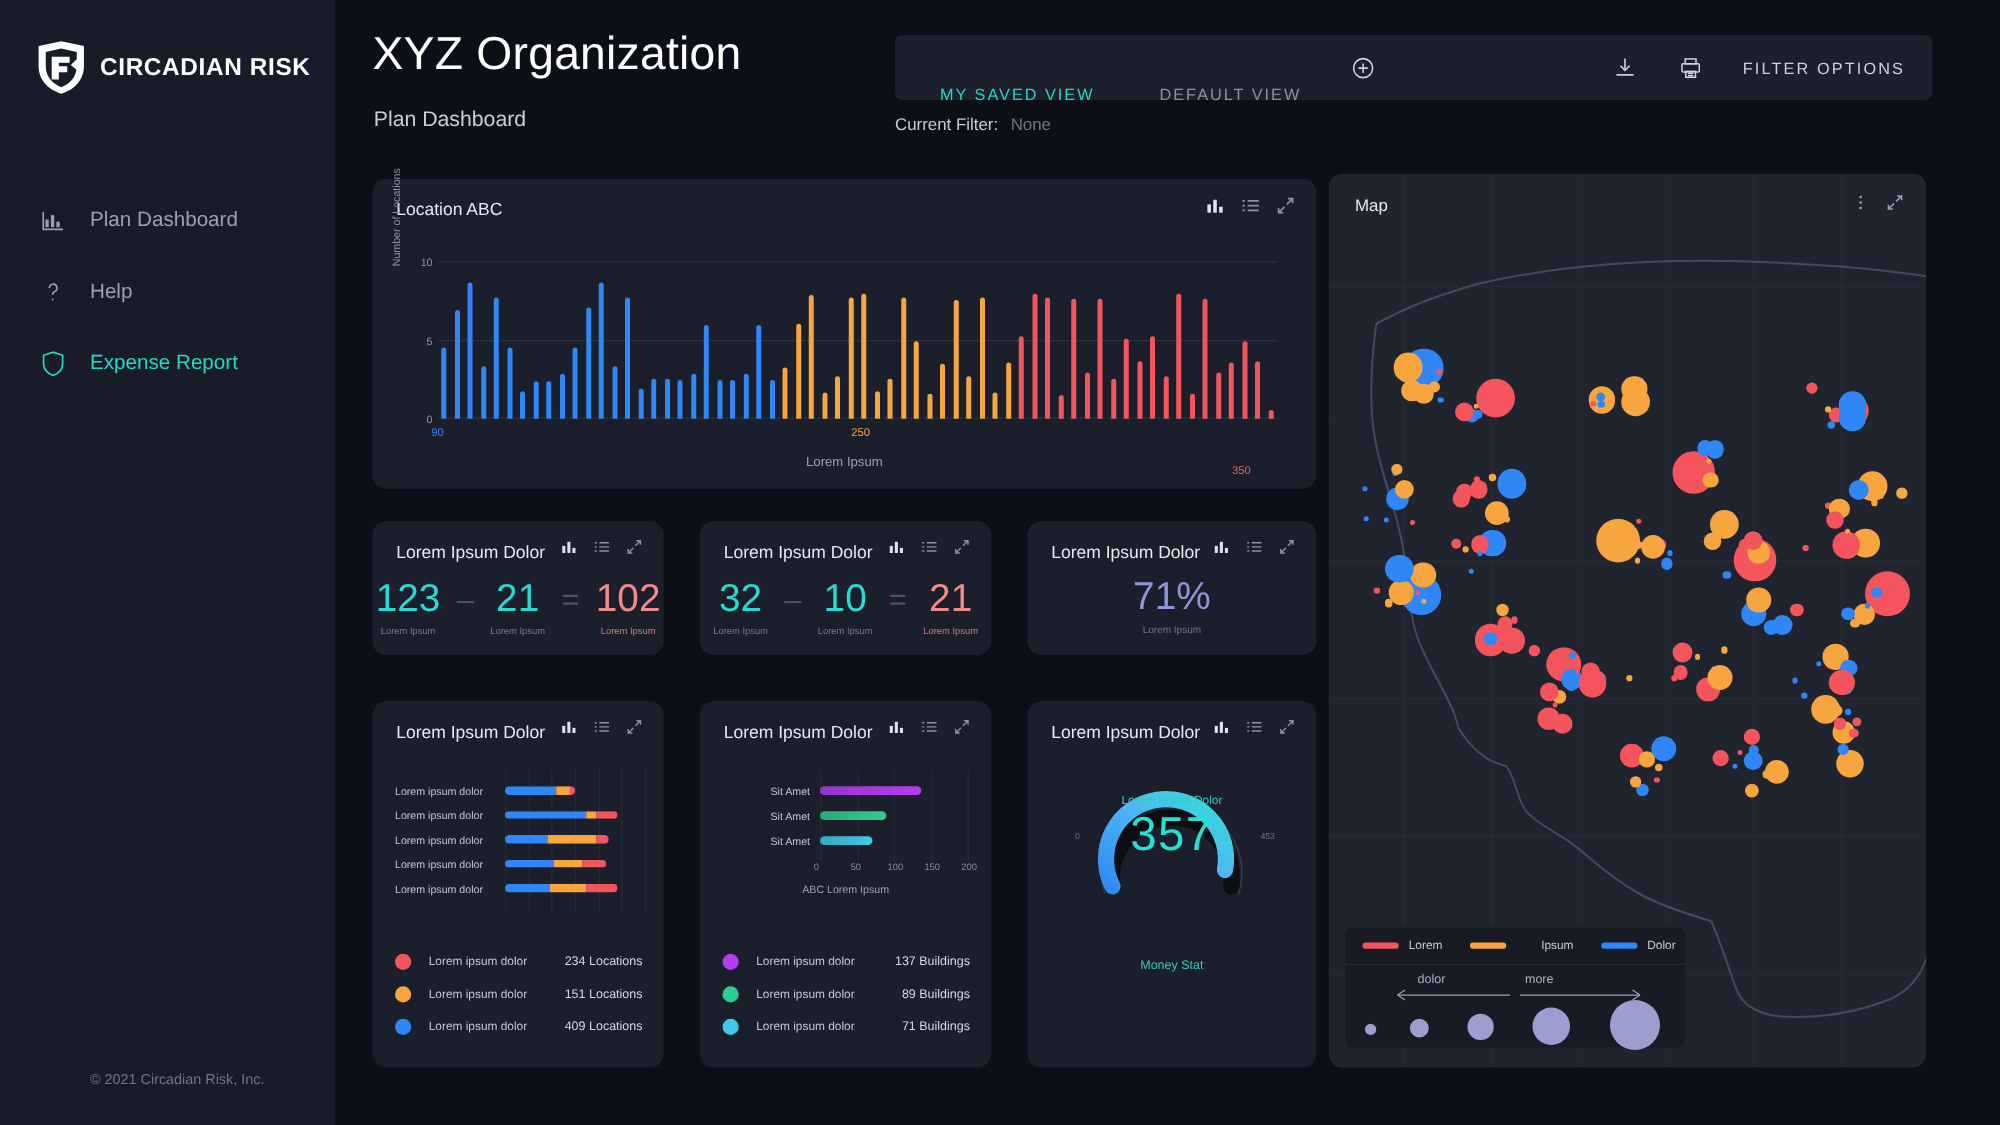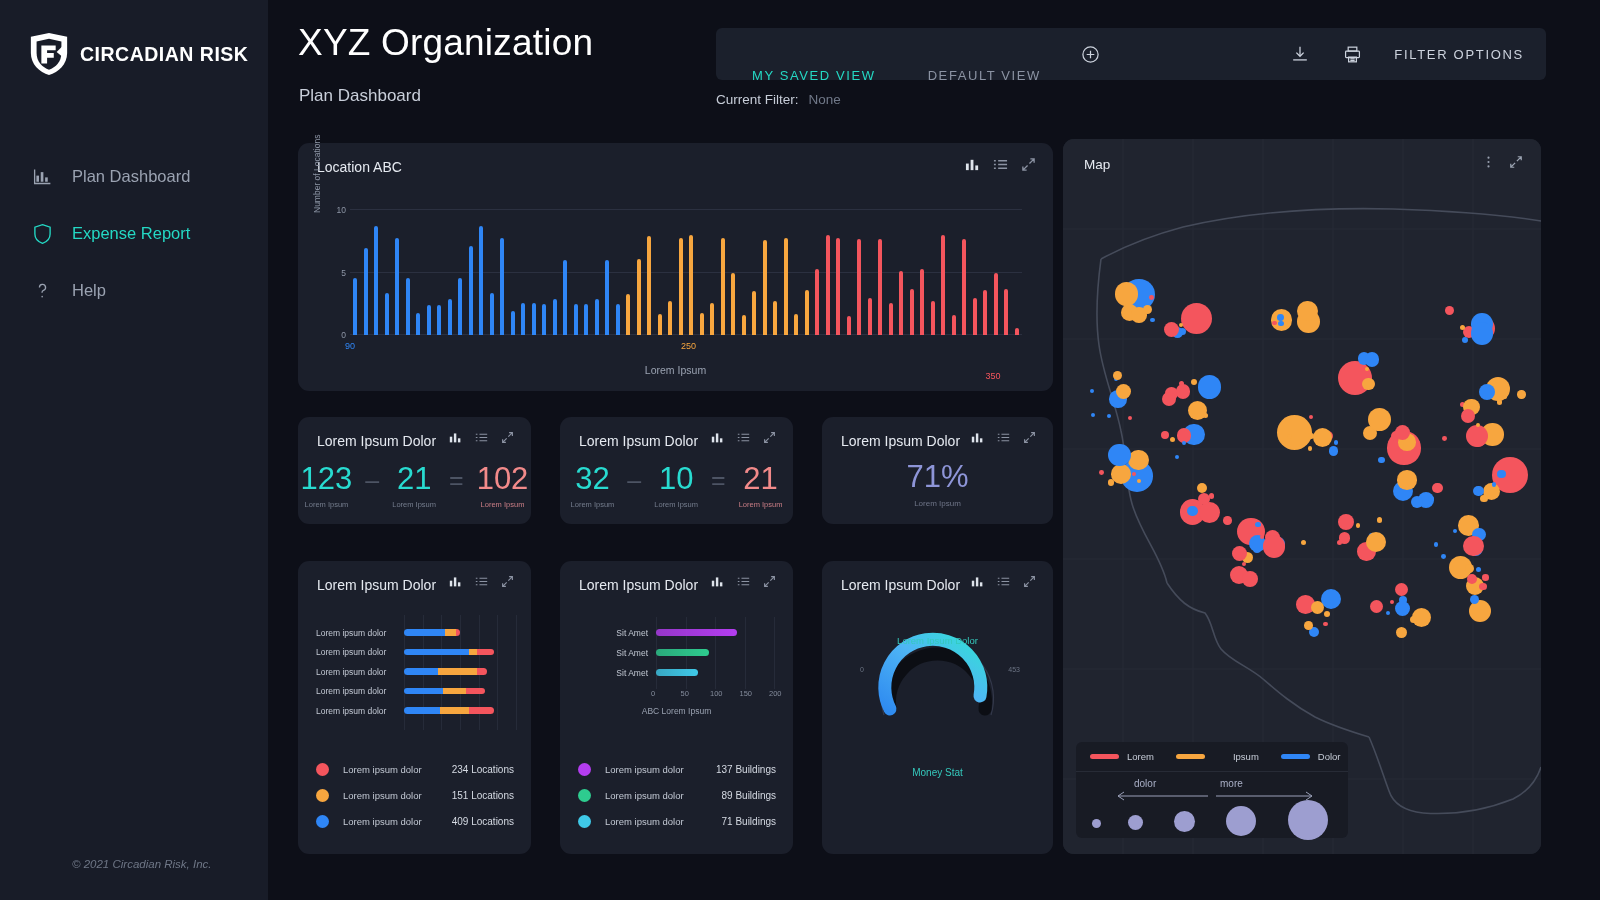--- a/index.html
+++ b/index.html
@@ -27,21 +27,21 @@
   .nav-item {
     display: flex; align-items: center; gap: 18px;
     height: 57px; padding-left: 30px;
     color: #9aa2b1; font-size: 16.5px; cursor: pointer;
   }
   .nav-item .nav-ico { width: 24px; height: 24px; flex: 0 0 24px; display:flex; align-items:center; justify-content:center; }
   .nav-item.active { color: #24d8c4; }
   .nav-item.active .nav-ico svg { stroke: #24d8c4; }
   .copyright {
     position: absolute; left: 72px; bottom: 30px;
-    color: #6e7686; font-size: 11.5px; font-style: italic;
+    color: #6e7686; font-size: 11.5px;
   }
 
   
   .main { flex: 1; position: relative; height: 900px; background: #0d0f18; }
 
   .topbar { position: relative; height: 130px; }
   .org-title {
     position: absolute; left: 30px; top: 22px;
     color: #ffffff; font-size: 37px; font-weight: 400; letter-spacing: 0.2px;
   }
@@ -193,36 +193,36 @@
         <span class="nav-ico">
           <svg width="21" height="21" viewBox="0 0 24 24" fill="none" stroke="#9aa2b1" stroke-width="1.5">
             <path d="M3 4v16h18"></path>
               <rect x="5" y="11" width="3" height="7" fill="#9aa2b1" stroke="none"></rect>
             <rect x="10" y="7" width="3" height="11" fill="#9aa2b1" stroke="none"></rect>
             <rect x="15" y="13" width="3" height="5" fill="#9aa2b1" stroke="none"></rect>
           </svg>
         </span>
         <span>Plan Dashboard</span>
       </div>
-      <div class="nav-item active">
-        <span class="nav-ico">
-          <svg width="21" height="22" viewBox="0 0 24 26" fill="none" stroke="#24d8c4" stroke-width="1.6">
-            <path d="M12 2 L21 5 V13 C21 19 16.5 22.5 12 24 C7.5 22.5 3 19 3 13 V5 Z"></path>
-          </svg>
-        </span>
-        <span>Expense Report</span>
-      </div>
       <div class="nav-item">
         <span class="nav-ico">
           <svg width="21" height="21" viewBox="0 0 24 24" fill="none" stroke="#9aa2b1" stroke-width="1.5">
             <path d="M8.5 8.5a3.5 3.5 0 1 1 4.6 3.3c-1 .4-1.6 1.2-1.6 2.3v.6"></path>
             <circle cx="11.6" cy="19" r="0.9" fill="#9aa2b1" stroke="none"></circle>
           </svg>
         </span>
         <span>Help</span>
+      </div>
+      <div class="nav-item active">
+        <span class="nav-ico">
+          <svg width="21" height="22" viewBox="0 0 24 26" fill="none" stroke="#24d8c4" stroke-width="1.6">
+            <path d="M12 2 L21 5 V13 C21 19 16.5 22.5 12 24 C7.5 22.5 3 19 3 13 V5 Z"></path>
+          </svg>
+        </span>
+        <span>Expense Report</span>
       </div>
     </nav>
 
     <div class="copyright">© 2021 Circadian Risk, Inc.</div>
   </aside>
 
   <main class="main">
 
     <div class="topbar">
       <div class="org-title">XYZ Organization</div>
@@ -802,20 +802,21 @@
             <linearGradient id="gg" x1="0" y1="1" x2="1" y2="0">
               <stop offset="0%" stop-color="#2f8bf0"></stop>
                 <stop offset="55%" stop-color="#4fb6f5"></stop>
                 <stop offset="100%" stop-color="#32e0d5"></stop>
             </linearGradient>
           </defs>
           <path d="M68 112 A48 48 0 1 1 158 99" fill="none" stroke="url(#gg)" stroke-width="13" stroke-linecap="round"></path>
         </svg>
       </div>
       <div class="gauge-title">Lorem Ipsum Dolor</div>
+      <div class="gauge-value">357</div>
       <div class="gauge-min">0</div>
       <div class="gauge-max">453</div>
       <div class="money-label">Money Stat</div>
     </section>
 
     <section class="card" id="map-card">
       <div class="map-canvas">
         <svg width="478" height="715" viewBox="0 0 478 715" style="position:absolute;inset:0;">
           <rect width="478" height="715" fill="#20242f"></rect>
           <g stroke="#262b37" stroke-width="1" fill="none">

